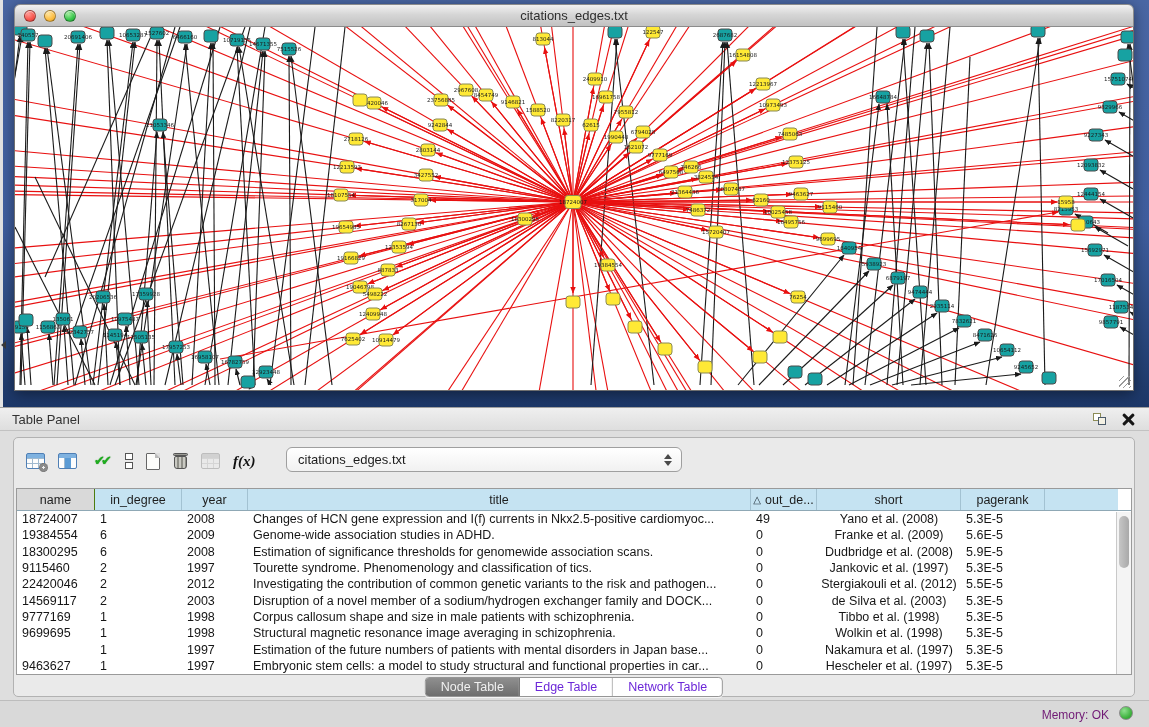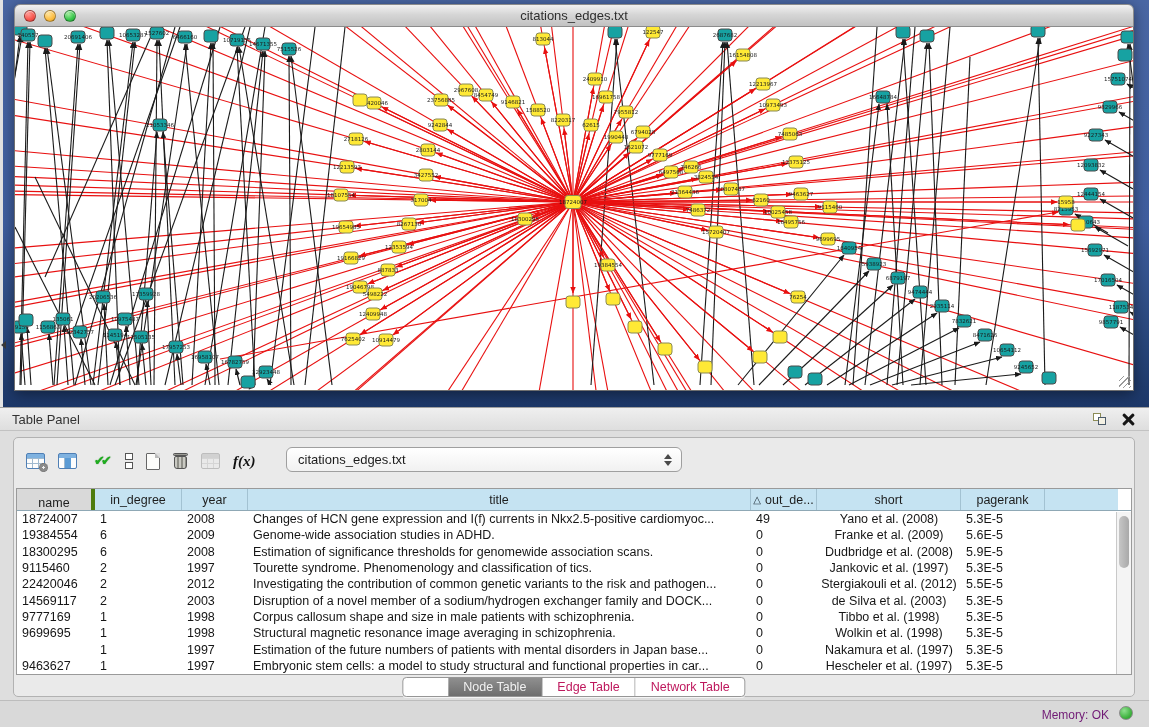--- a/index.html
+++ b/index.html
@@ -88,33 +88,33 @@
   .combo .arrows i { position:absolute; left:1px; width:0; height:0; border-left:4px solid transparent; border-right:4px solid transparent; }
   .combo .arrows .up { top:1px; border-bottom:5px solid #4a4a4a; }
   .combo .arrows .dn { bottom:1px; border-top:5px solid #4a4a4a; }
 
   
   .grid { position:absolute; left:2px; top:50px; width:1116px; height:187px; background:#fff;
     border:1px solid #9a9a9a; overflow:hidden; }
   .thead { display:flex; height:22px; border-bottom:1px solid #8fa8b5; }
   .th { background:#c5e3f2; border-right:1px solid #a3c2d2; font-size:12.5px; color:#1d1d1d;
     display:flex; align-items:center; justify-content:center; overflow:hidden; white-space:nowrap; }
-  .th.gray { background:#d9d9d9; border-right:4px solid #4d7c0f;align-items:flex-end; }
+  .th.gray { background:#d9d9d9; border-right:1px solid #4d7c0f; }
   .th .sort-tri { font-size:10px; margin-right:4px; color:#23323c; }
   .tr { display:flex; height:16.3px; font-size:12.5px; color:#161616; }
   .td { padding-left:5px; overflow:hidden; white-space:nowrap; display:flex; align-items:center; }
   .td.center { justify-content:center; padding-left:0; }
   .vscroll { position:absolute; right:0; top:23px; width:15px; height:163px; background:#f4f4f4; border-left:1px solid #c9c9c9; }
   .vthumb { position:absolute; left:2px; top:4px; width:10px; height:52px; background:linear-gradient(90deg,#c6c6c6,#a9a9a9); border-radius:5px; }
 
   
   .tabs { position:absolute; left:50%; transform:translateX(-50%); top:239px; height:20px;
     display:flex; border:1px solid #969696; border-radius:4px; overflow:hidden; background:#fff;
-    box-shadow:0 1px 0 rgba(255,255,255,.7);padding-left:45px; }
-  .tab { font-size:12.5px; color:#be185d; display:flex; align-items:center; justify-content:center;
+    box-shadow:0 1px 0 rgba(255,255,255,.7); }
+  .tab { font-size:12.5px; color:#6d28d9; display:flex; align-items:center; justify-content:center;
     padding:0 15px; border-right:1px solid #b5b5b5; }
   .tab:last-child { border-right:none; }
   .tab.active { background:linear-gradient(#8f8f8f,#6e6e6e); color:#f1f1f1; border-right:1px solid #5f5f5f; }
 
   
   .statusbar { position:absolute; left:0; top:700px; width:1149px; height:27px;
     background:#d9d9d9; border-top:1px solid #bdbdbd; }
   .mem-label { position:absolute; right:40px; top:7px; font-size:12px; color:#701a75; }
   .mem-dot { position:absolute; right:16px; top:5px; width:14px; height:14px; border-radius:50%;
     border:1px solid #8a8a8a;

